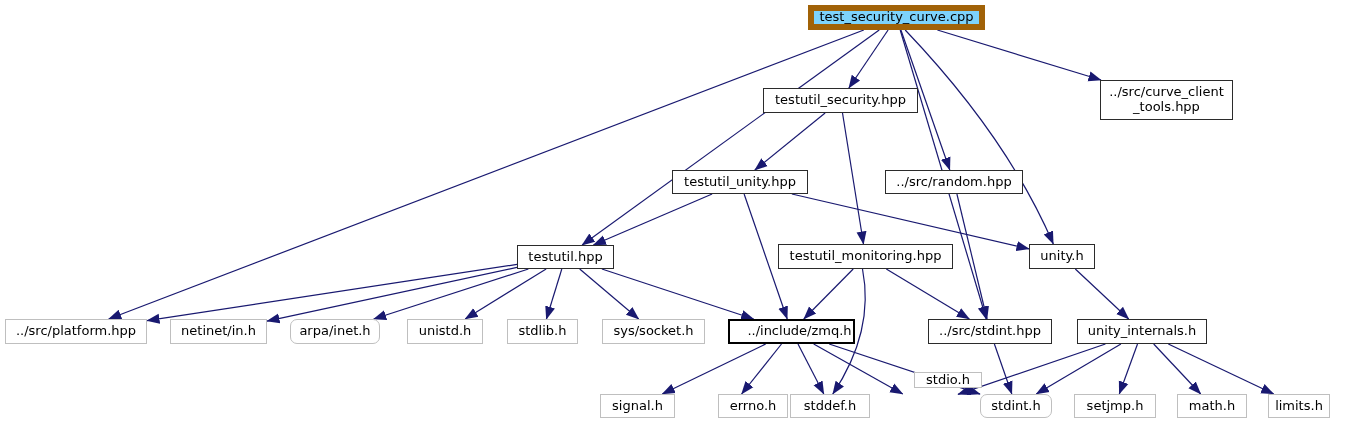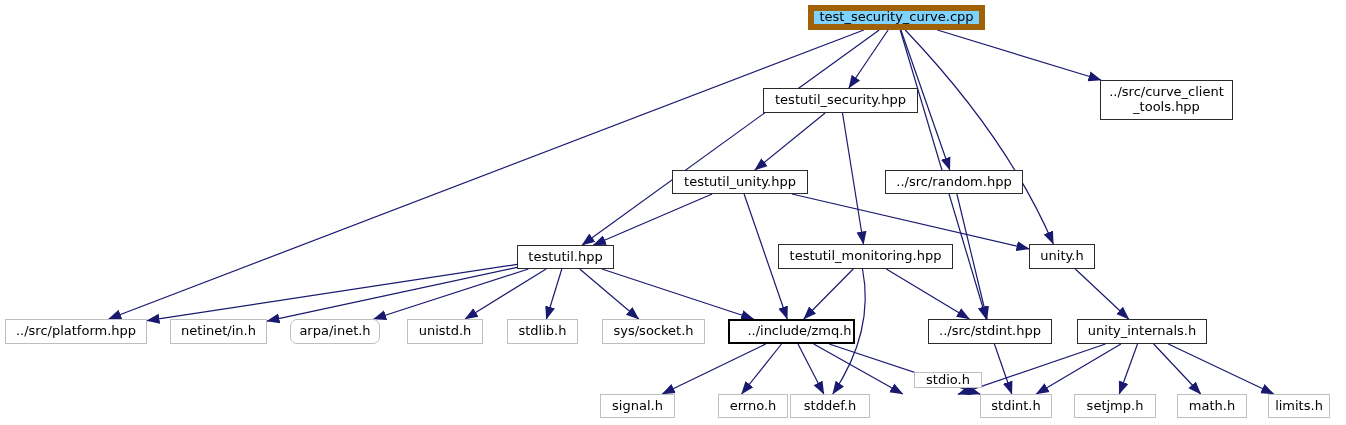--- a/index.html
+++ b/index.html
@@ -75,17 +75,17 @@
     <div class="node ext" style="left: 407px; top: 319px; width: 76px; height: 25px;">unistd.h</div>
     <div class="node ext" style="left: 507px; top: 319px; width: 71px; height: 25px;">stdlib.h</div>
     <div class="node ext" style="left: 602px; top: 319px; width: 103px; height: 25px;">sys/socket.h</div>
     <div class="node bold" style="left: 728px; top: 319px; width: 127px; height: 25px; padding-left: 16px;">../include/zmq.h</div>
     <div class="node doc" style="left: 928px; top: 319px; width: 124px; height: 25px;">../src/stdint.hpp</div>
     <div class="node doc" style="left: 1077px; top: 319px; width: 130px; height: 25px;">unity_internals.h</div>
     <div class="node ext" style="left: 600px; top: 394px; width: 75px; height: 24px;">signal.h</div>
     <div class="node ext" style="left: 697px; top: 394px; width: 70px; height: 24px; margin-left: 21px;">errno.h</div>
     <div class="node ext" style="left: 790px; top: 394px; width: 80px; height: 24px;">stddef.h</div>
     <div class="node ext" style="left: 890px; top: 372px; width: 68px; height: 16px; margin-left: 24px;">stdio.h</div>
-    <div class="node ext" style="left: 980px; top: 394px; width: 72px; height: 24px;">stdint.h</div>
+    <div class="node ext" style="left: 980px; top: 394px; width: 72px; height: 24px; border-radius: 7px;">stdint.h</div>
     <div class="node ext" style="left: 1074px; top: 394px; width: 82px; height: 24px;">setjmp.h</div>
     <div class="node ext" style="left: 1177px; top: 394px; width: 70px; height: 24px;">math.h</div>
     <div class="node ext" style="left: 1268px; top: 394px; width: 62px; height: 24px;">limits.h</div>
   </div>
 
 </body></html>

